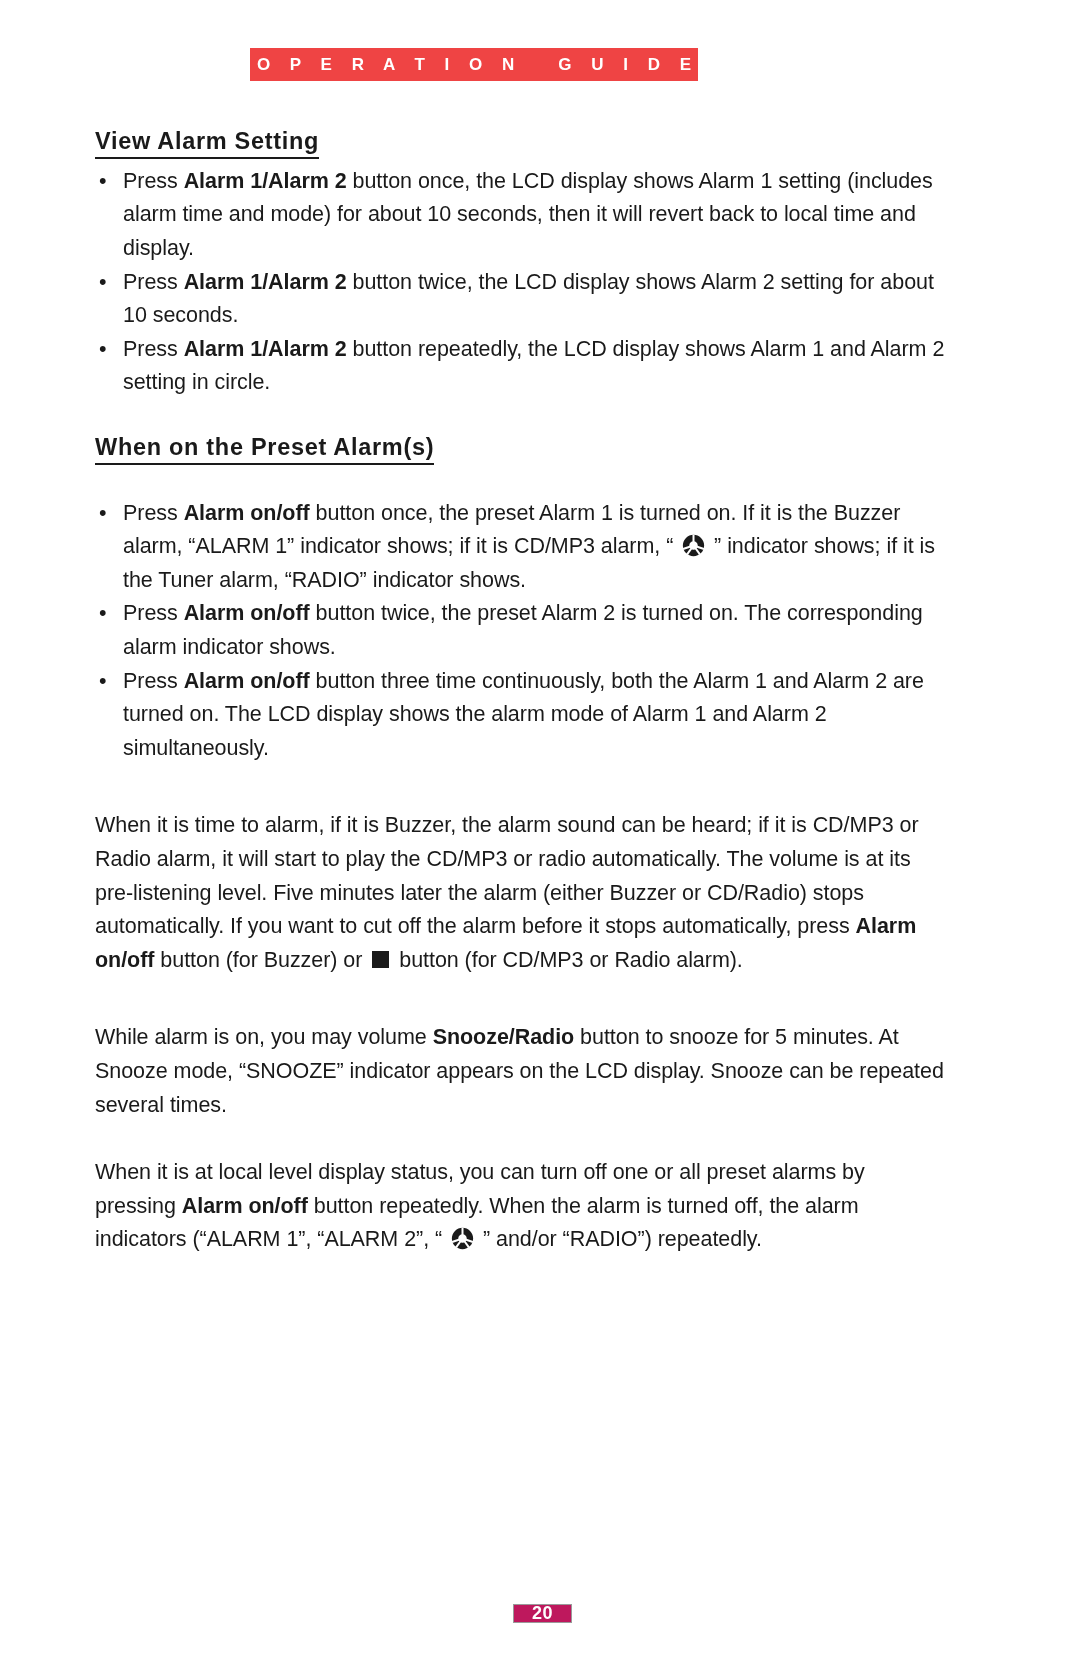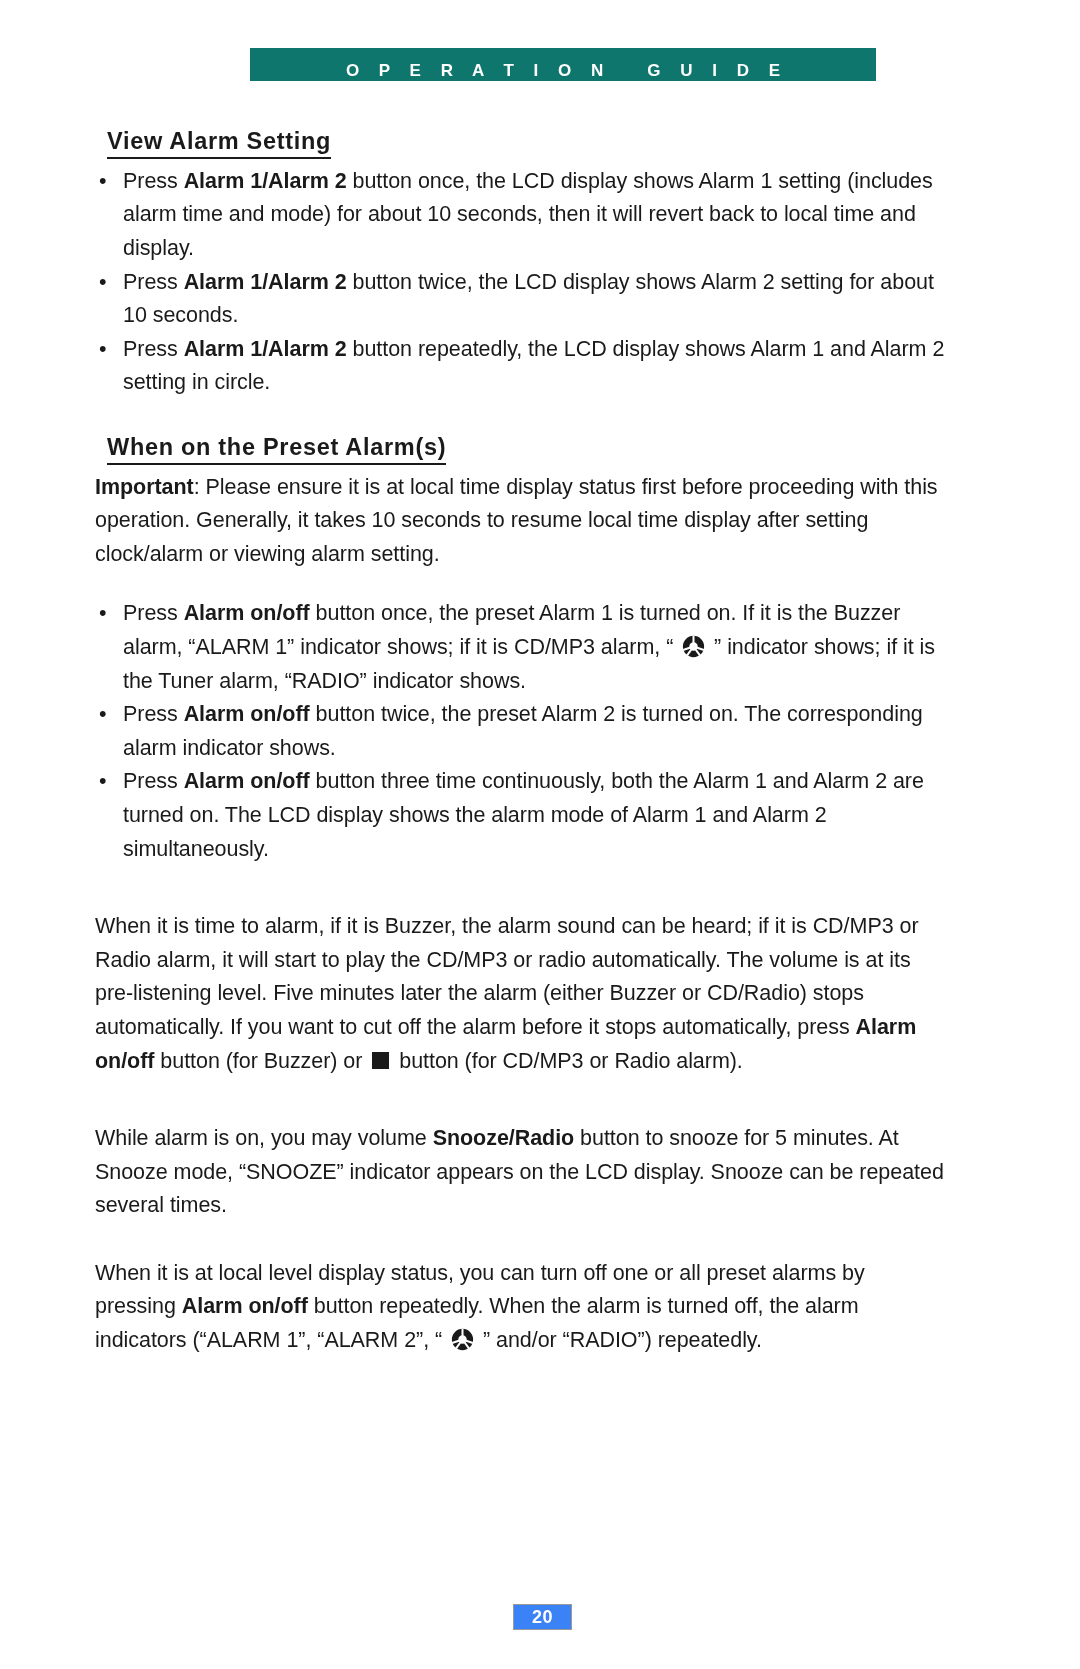--- a/index.html
+++ b/index.html
@@ -23,25 +23,25 @@
     width: 1080px;
     height: 1669px;
     overflow: hidden;
   }
 
   
   .header-band {
     position: absolute;
     left: 250px;
     top: 48px;
-    width: 626px;
+    width: 448px;
     height: 33px;
-    background: #0f766e;
+    background: #ef4444;
     display: flex;
-    align-items: flex-end;
+    align-items: center;
     justify-content: center;
   }
   .header-band .band-text {
     color: #ffffff;
     font-size: 17px;
     font-weight: bold;
     letter-spacing: 7.5px;
     text-indent: 7.5px;
     white-space: pre;
     font-family: "Liberation Sans", sans-serif;
@@ -59,21 +59,21 @@
     font-size: 23.5px;
     font-weight: bold;
     letter-spacing: 0.7px;
     margin: 0 0 6px 0;
     padding: 0 0 1px 0;
     display: inline-block;
     border-bottom: 2.6px solid #1a1a1a;
     line-height: 1.18;
     font-family: "Liberation Sans", sans-serif;
   }
-  .heading-wrap { display: block; margin-left: 12px; }
+  .heading-wrap { display: block; }
 
   p.body-text {
     font-size: 21.5px;
     line-height: 33.6px;
     margin: 0;
     letter-spacing: -0.05px;
     font-family: "Liberation Sans", sans-serif;
     color: #1a1a1a;
   }
 
@@ -122,22 +122,22 @@
     vertical-align: -1px;
     margin: 0 4px;
   }
 
   
   .page-number-badge {
     position: absolute;
     left: 513px;
     top: 1604px;
     width: 59px;
-    height: 26px;
-    background: #3b82f6;
+    height: 19px;
+    background: #be185d;
     border: 1px solid #9a9a9a;
     box-sizing: border-box;
     display: flex;
     align-items: center;
     justify-content: center;
   }
   .page-number-badge .page-num {
     color: #ffffff;
     font-size: 18px;
     font-weight: bold;
@@ -171,21 +171,20 @@
         <span class="bullet-dot">•</span><span>Press </span><b>Alarm 1/Alarm 2</b><span> button repeatedly, the LCD display shows Alarm 1 and Alarm 2 setting in circle.</span>
       </li>
     </ul>
 
     <div class="gap-lg"></div>
 
     <div class="heading-wrap">
       <h2 class="section-heading">When on the Preset Alarm(s)</h2>
     </div>
 
-    <p class="body-text"><b>Important</b><span>: Please ensure it is at local time display status first before proceeding with this operation. Generally, it takes 10 seconds to resume local time display after setting clock/alarm or viewing alarm setting.</span></p>
 
     <div class="gap-md"></div>
 
     <ul class="bullets">
       <li>
         <span class="bullet-dot">•</span><span>Press </span><b>Alarm on/off</b><span> button once, the preset Alarm 1 is turned on. If it is the Buzzer alarm, “ALARM 1” indicator shows; if it is CD/MP3 alarm, “ </span><span class="icon-disc"><svg viewBox="0 0 24 24" width="23" height="23" aria-hidden="true">
               <g fill="#1a1a1a">
                 <path d="M12 0.9 A11.1 11.1 0 1 0 12 23.1 A11.1 11.1 0 1 0 12 0.9 Z M12 7.6 A4.4 4.4 0 1 1 12 16.4 A4.4 4.4 0 1 1 12 7.6 Z" fill-rule="evenodd"></path>
               </g>
               <g stroke="#ffffff" stroke-width="2.1" stroke-linecap="butt">

